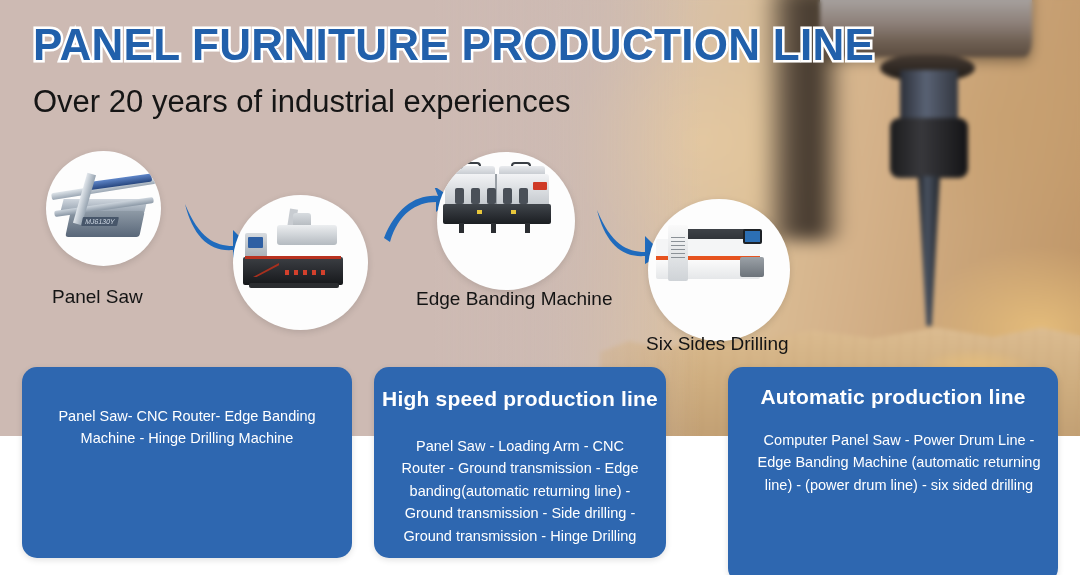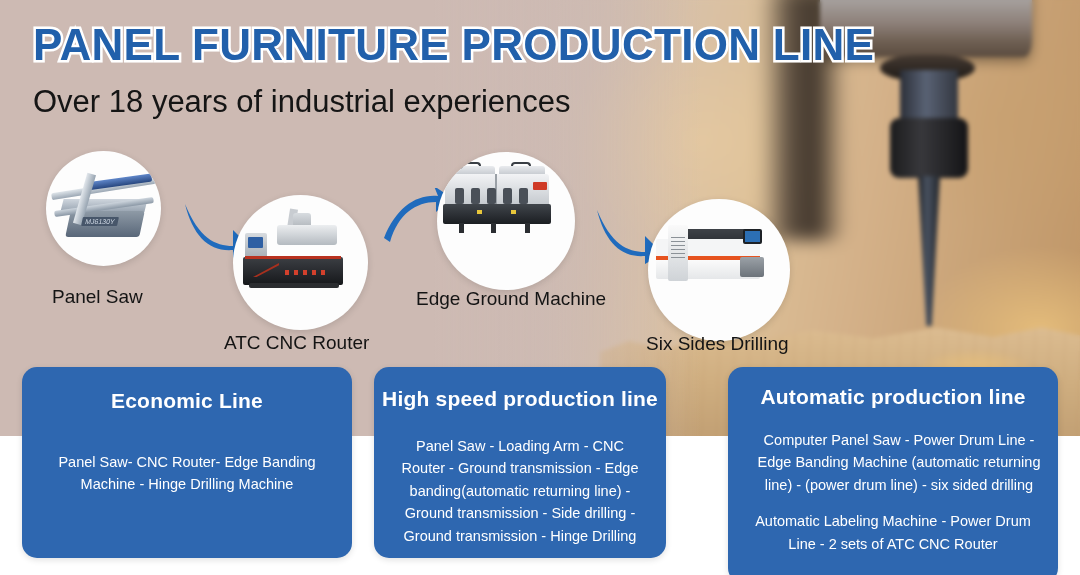--- a/index.html
+++ b/index.html
@@ -222,21 +222,21 @@
     <div class="bit-chuck"></div>
     <div class="bit-tip"></div>
     <div class="sawdust"></div>
     <div class="sawdust-fibres"></div>
     <div class="bg-blur-overlay"></div>
     <div class="bg-left-fade"></div>
   </div>
   <div class="white-base"></div>
 
   <div class="title">PANEL FURNITURE PRODUCTION LINE</div>
-  <div class="subtitle">Over 18 years of industrial experiences</div>
+  <div class="subtitle">Over 20 years of industrial experiences</div>
 
   <div class="circ" style="left:46px;top:151px;width:115px;height:115px;">
     <div class="m-wrap">
       <div class="ps-rail"></div>
       <div class="ps-blue"></div>
       <div class="ps-table"></div>
       <div class="ps-base"></div>
       <div class="ps-rail2"></div>
       <div class="ps-arm"></div>
       <div class="ps-tag">MJ6130Y</div>
@@ -257,21 +257,20 @@
       <div class="cn-gantry"></div>
       <div class="cn-cab"></div>
       <div class="cn-screen"></div>
       <div class="cn-bed"></div>
       <div class="cn-red"></div>
       <div class="cn-red2"></div>
       <div class="cn-knobs"></div>
       <div class="cn-foot"></div>
     </div>
   </div>
-  <div class="circ-label" style="left:224px;top:332px;">ATC CNC Router</div>
 
   <div class="arrow" style="left:382px;top:188px;width:70px;height:58px;">
     <svg width="70" height="58" viewBox="0 0 70 58">
       <path d="M2 52 C14 22 34 8 56 10 L52 0 L70 12 L54 26 L54 16 C34 16 16 28 8 56 Z" fill="#1f6bbd" transform="translate(0,-2)"></path>
     </svg>
   </div>
 
   <div class="circ" style="left:437px;top:152px;width:138px;height:138px;">
     <div class="m-wrap">
       <div class="eb-handle" style="left:24px;"></div>
@@ -287,21 +286,21 @@
       <div class="eb-mech" style="left:82px;"></div>
       <div class="eb-red"></div>
       <div class="eb-body"></div>
       <div class="eb-yellow" style="left:40px;"></div>
       <div class="eb-yellow" style="left:74px;"></div>
       <div class="eb-leg" style="left:22px;"></div>
       <div class="eb-leg" style="left:54px;"></div>
       <div class="eb-leg" style="left:88px;"></div>
     </div>
   </div>
-  <div class="circ-label" style="left:416px;top:288px;">Edge Ground Machine</div>
+  <div class="circ-label" style="left:416px;top:288px;">Edge Banding Machine</div>
 
   <div class="arrow" style="left:595px;top:202px;width:70px;height:62px;">
     <svg width="70" height="62" viewBox="0 0 70 62">
       <path d="M2 8 C16 42 32 50 50 50 L50 34 L68 52 L50 62 L50 54 C26 56 10 40 2 8 Z" fill="#1f6bbd"></path>
     </svg>
   </div>
 
   <div class="circ" style="left:648px;top:199px;width:142px;height:142px;">
     <div class="m-wrap">
       <div class="ss-dark"></div>
@@ -311,28 +310,26 @@
       <div class="ss-mon">
           <i></i>
         </div>
       <div class="ss-tail"></div>
       <div class="ss-brand">SinoDivo</div>
     </div>
   </div>
   <div class="circ-label" style="left:646px;top:333px;">Six Sides Drilling</div>
 
   <div class="panel p1" style="left:22px;top:367px;width:330px;height:191px;">
-    <h3>Economic Line</h3>
     <p style="padding-left:22px;padding-right:22px;">Panel Saw- CNC Router- Edge Banding Machine - Hinge Drilling Machine</p>
   </div>
 
   <div class="panel p2" style="left:374px;top:367px;width:292px;height:191px;">
     <h3>High speed production line</h3>
     <p style="padding-left:18px;padding-right:18px;">Panel Saw - Loading Arm - CNC Router - Ground transmission - Edge banding(automatic returning line) - Ground transmission - Side drilling - Ground transmission - Hinge Drilling</p>
   </div>
 
   <div class="panel p3" style="left:728px;top:367px;width:330px;height:216px;">
     <h3>Automatic production line</h3>
     <p style="padding-left:26px;padding-right:14px;">Computer Panel Saw - Power Drum Line - Edge Banding Machine (automatic returning line) - (power drum line) - six sided drilling</p>
-    <p class="second" style="padding-left:22px;padding-right:22px;">Automatic Labeling Machine - Power Drum Line - 2 sets of  ATC CNC Router</p>
   </div>
 
 </div>
 
 </body></html>

